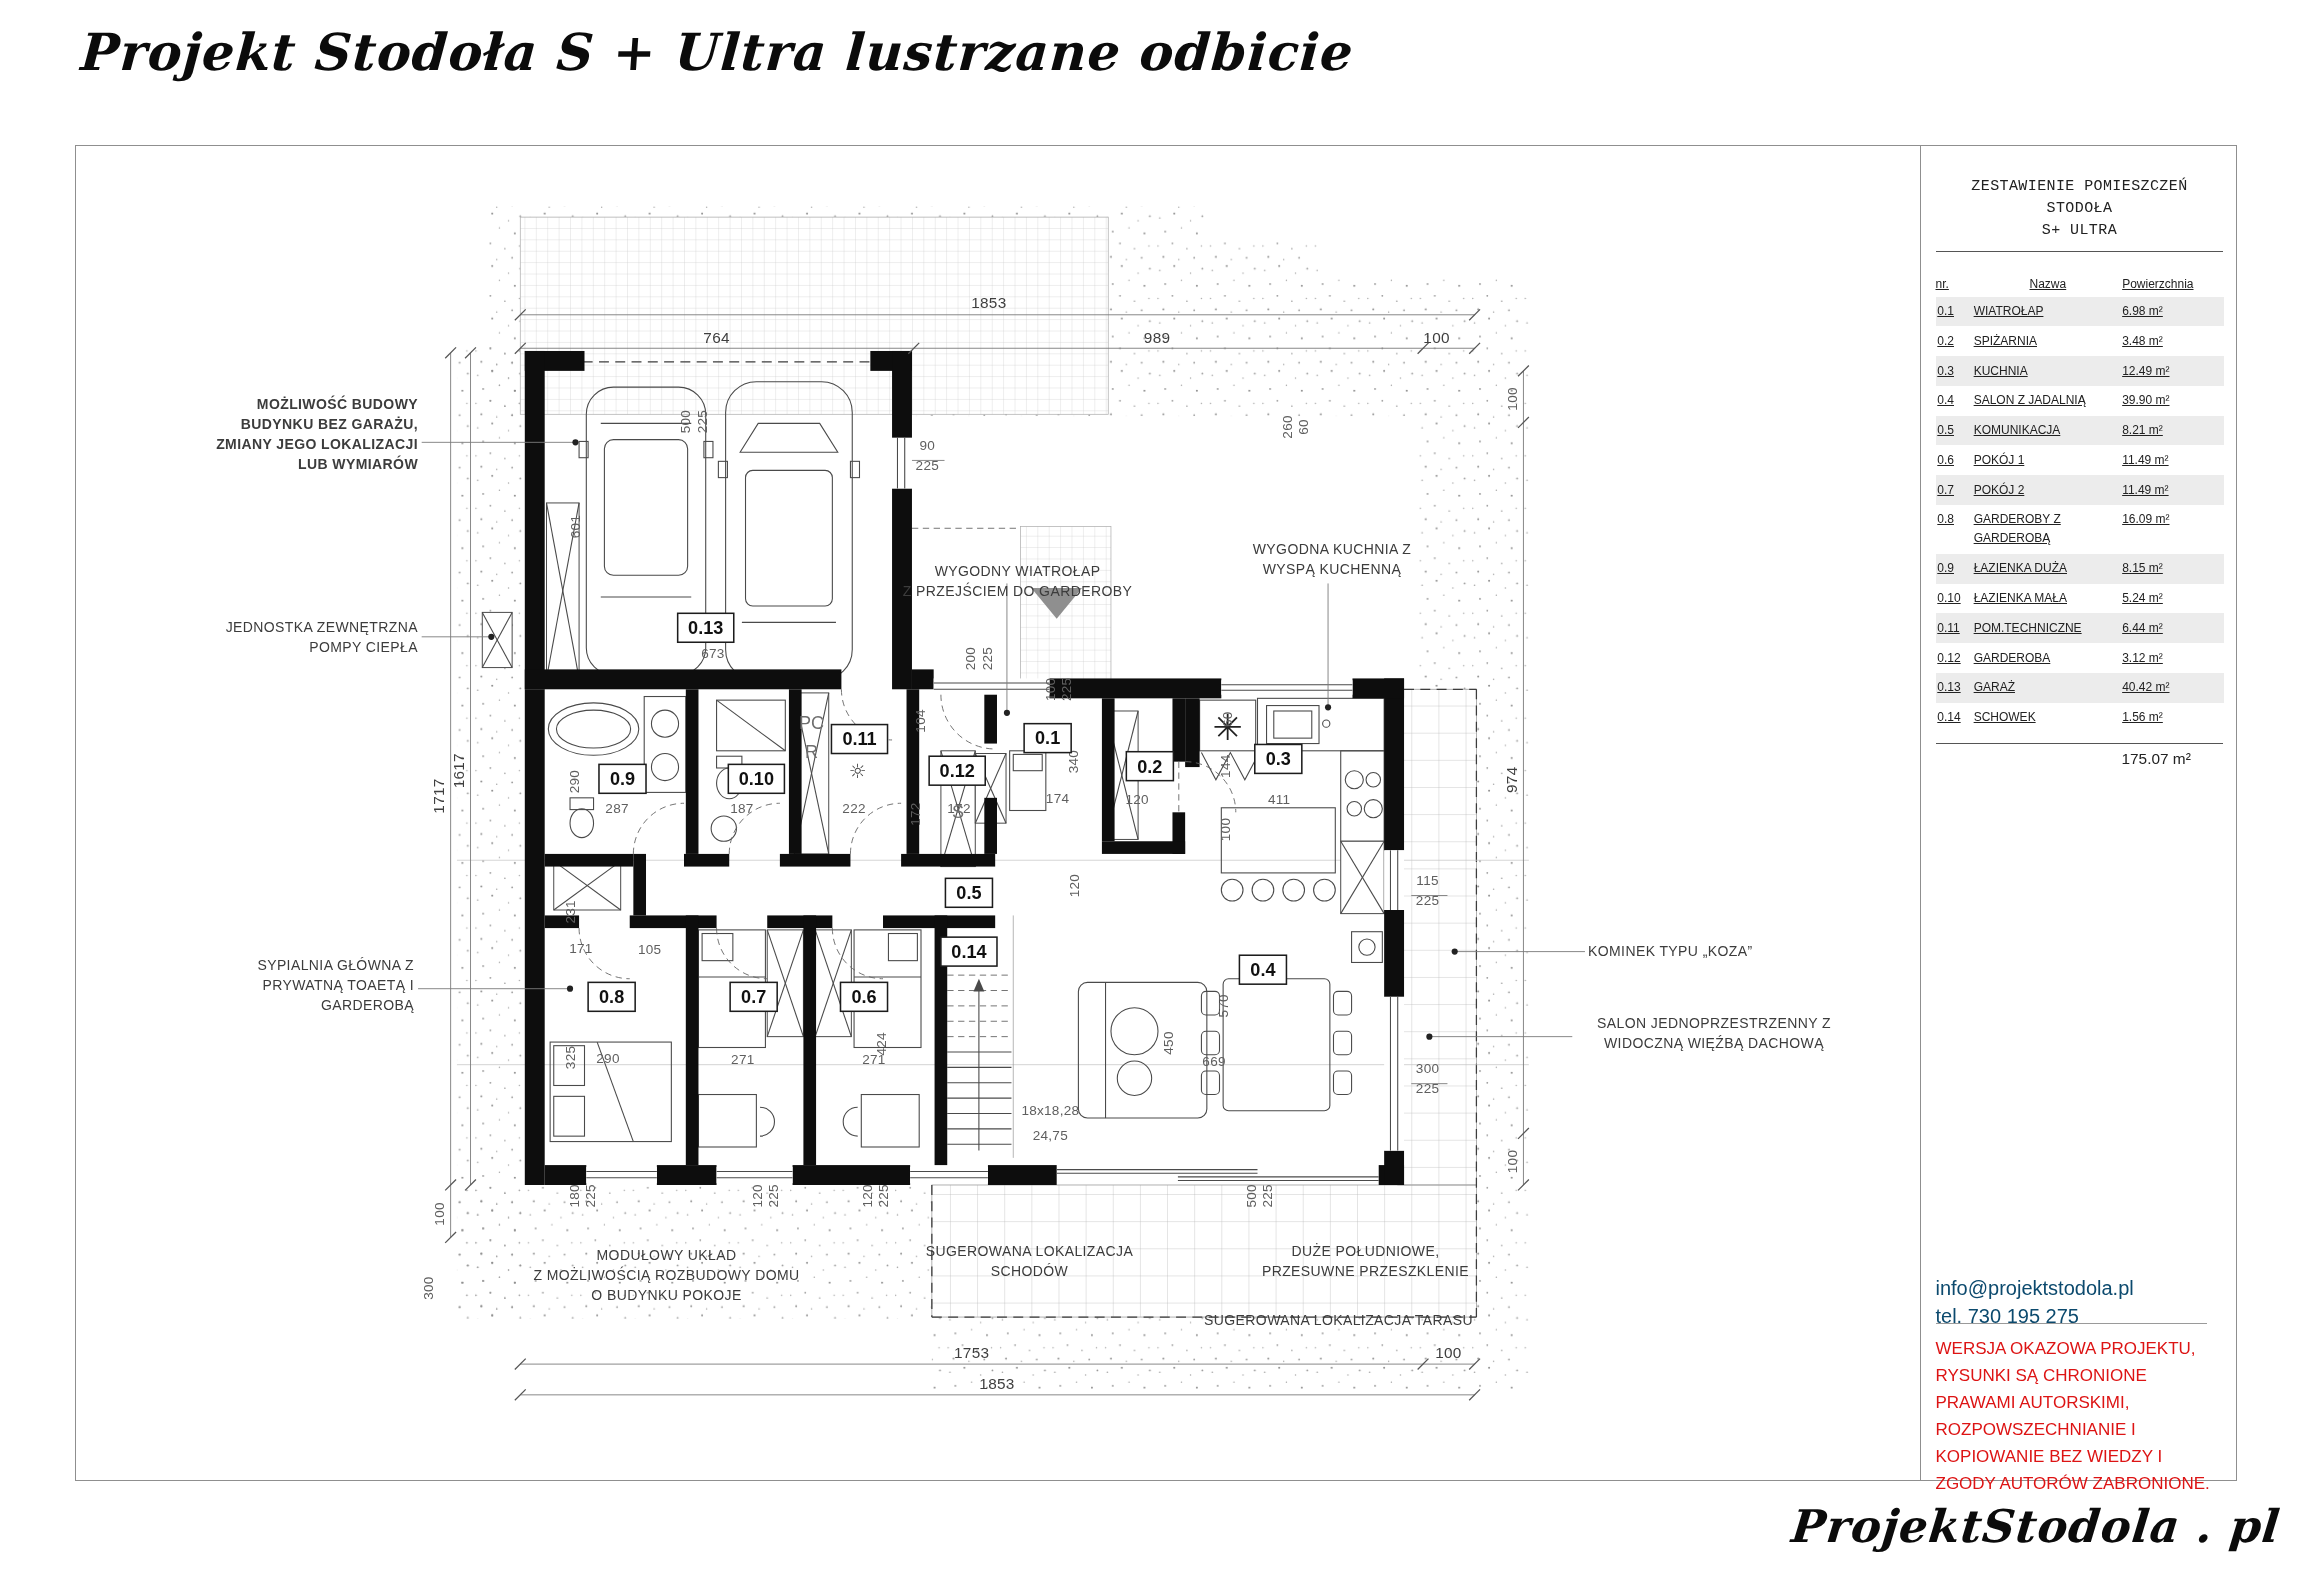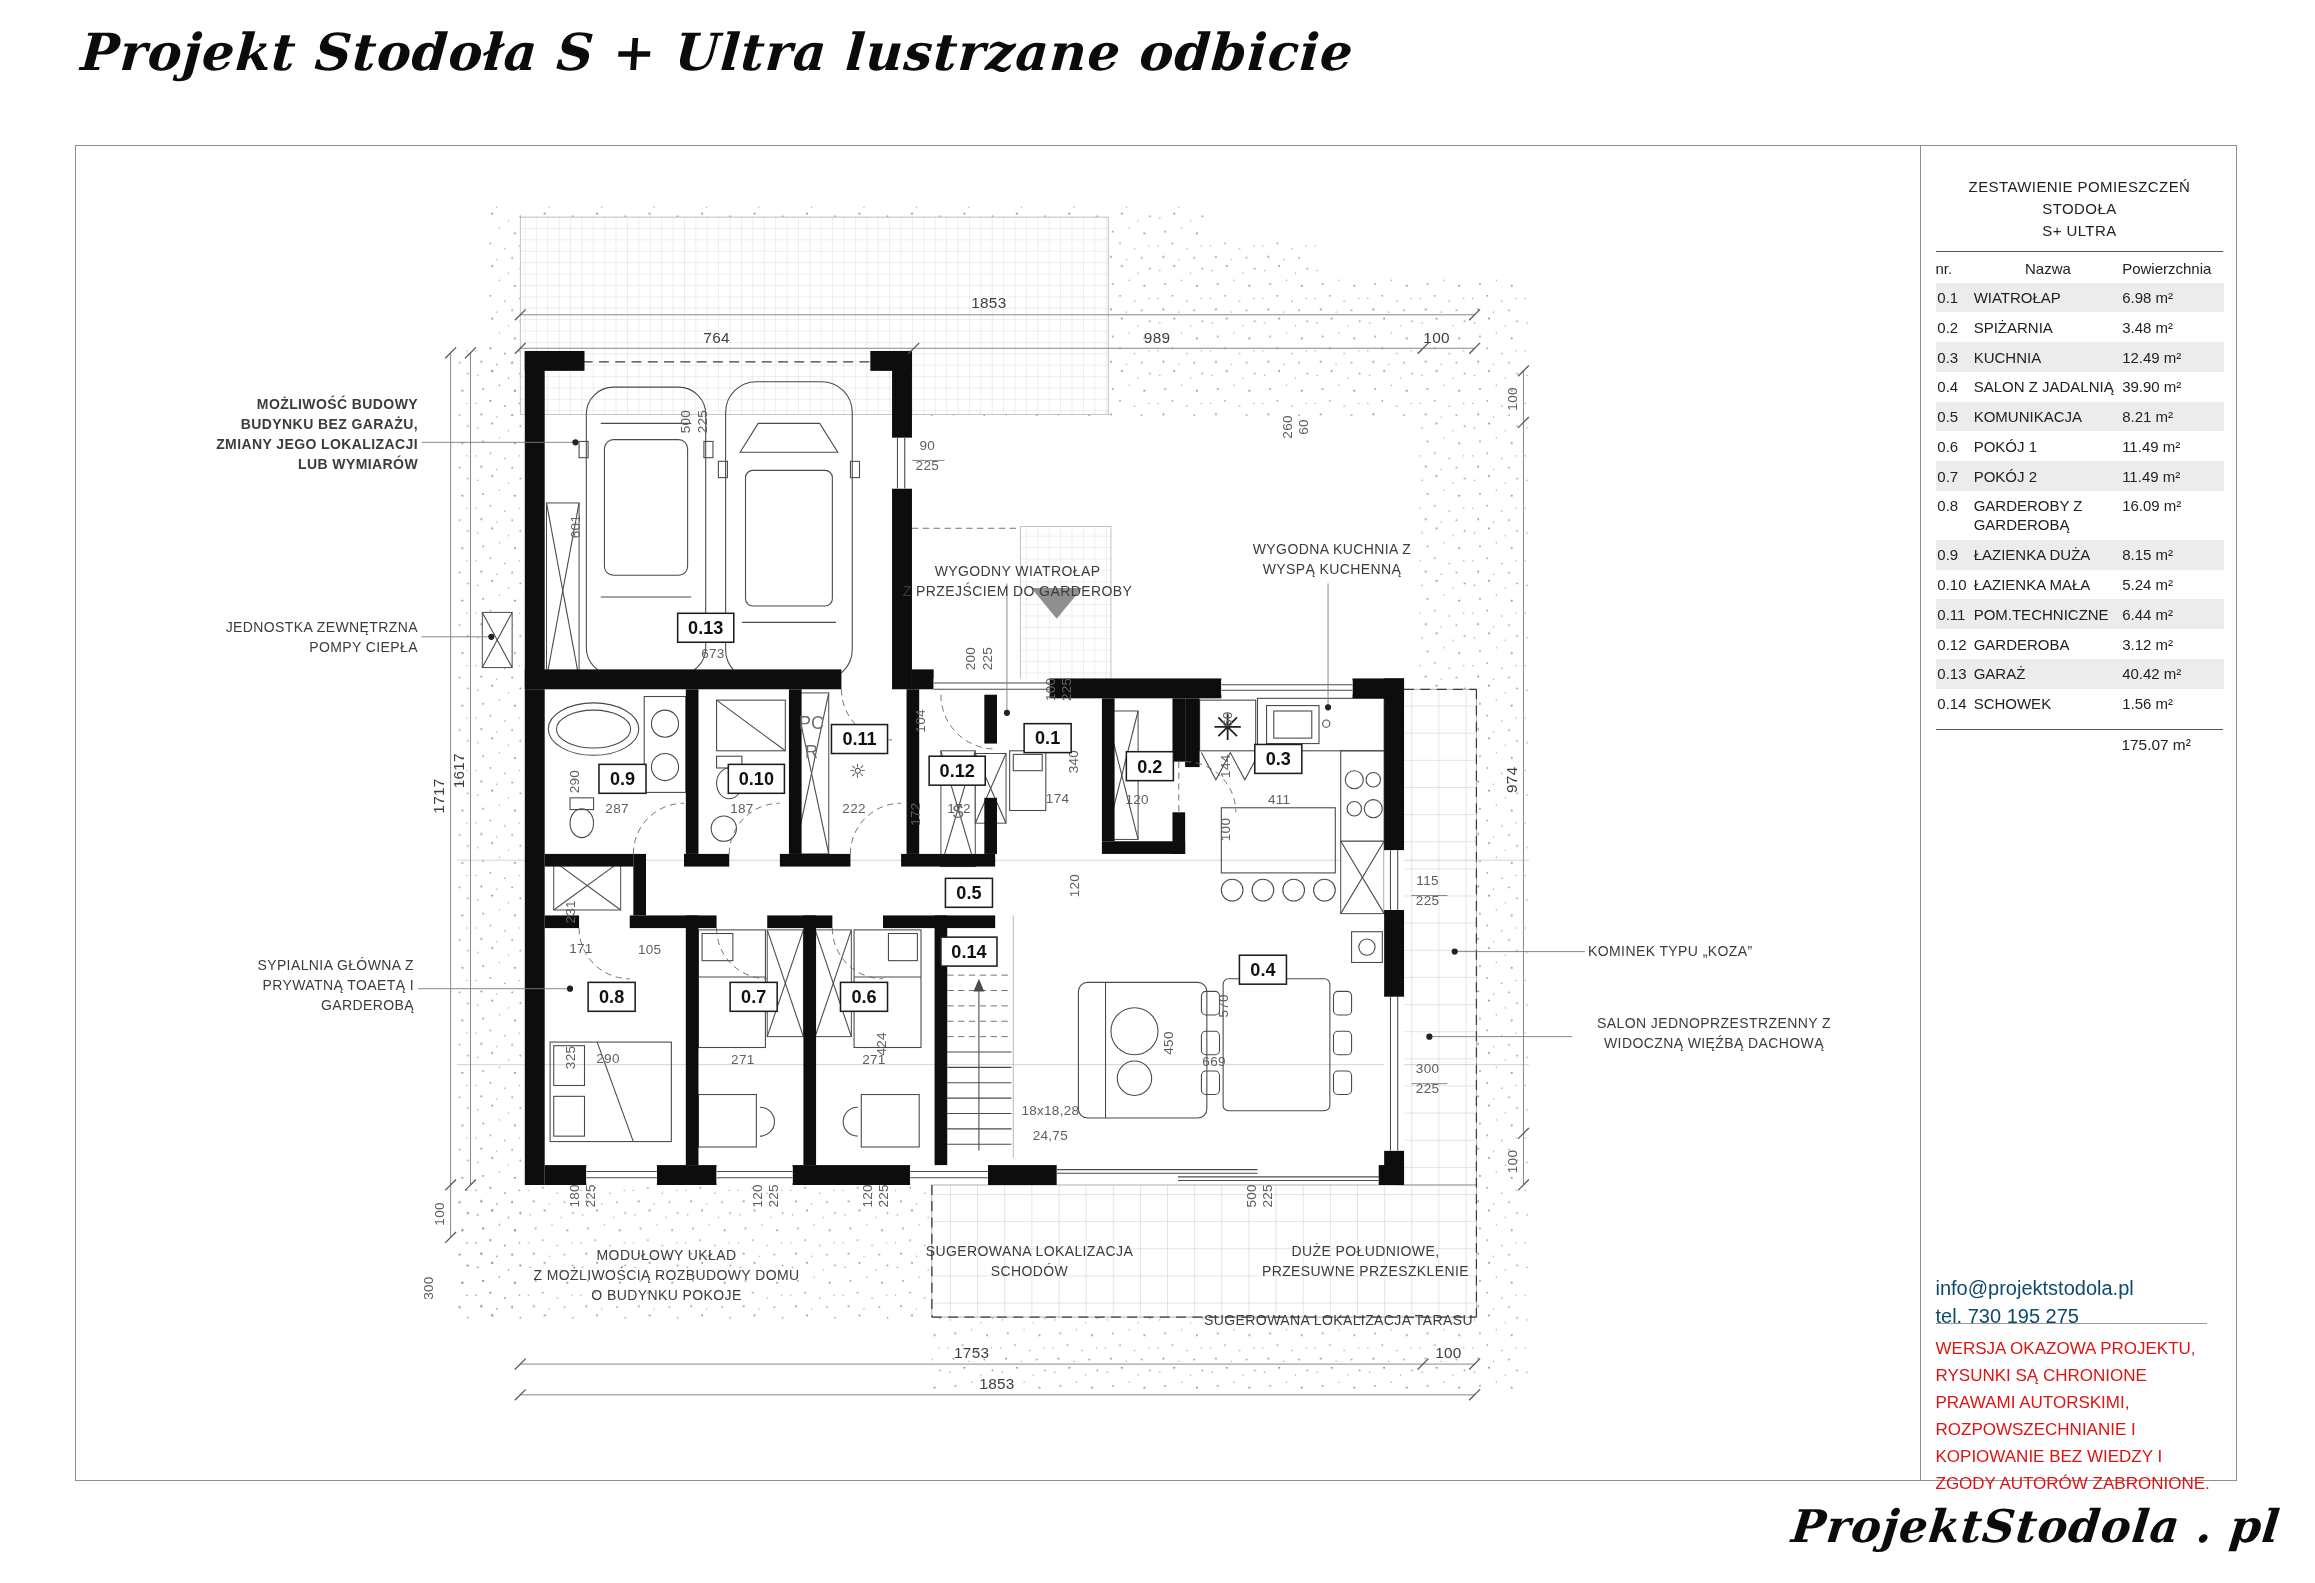--- a/index.html
+++ b/index.html
@@ -13,22 +13,22 @@
   svg.plan{position:absolute;left:0;top:0;width:2316px;height:1583px;}
 
   
   .ann{position:absolute;font-size:14px;line-height:20px;letter-spacing:0.4px;color:#3c3c3c;}
   .ann.right{text-align:right;} .ann.center{text-align:center;} .ann.left{text-align:left;}
 
   
   .panel{position:absolute;left:1920px;top:145px;width:317px;height:1336px;
          border-left:0.9px solid #8f8f8f;box-sizing:border-box;padding:31px 13.6px 0 14.5px;}
   .tbl-title{font-size:15px;text-align:center;line-height:22px;letter-spacing:0.4px;color:#222;
-             border-bottom:1.4px solid #555;padding-bottom:9px;}
-  table.sched{border-collapse:collapse;width:288px;margin-top:1px;font-size:15px;color:#222;}
+             border-bottom:1.4px solid #555;padding-bottom:9px;font-family:Liberation Mono, monospace;}
+  table.sched{border-collapse:collapse;width:288px;margin-top:18px;font-size:12px;color:#222;text-decoration:underline;}
   table.sched th{font-weight:normal;padding:7.2px 0 5.4px 0;}
   th.c-nr{text-align:left;width:38px;padding-left:1.8px;}
   th.c-name{text-align:center;width:148px;}
   th.c-area{text-align:left;width:101px;}
   td{padding:5.4px 0 5.4px 0;vertical-align:top;line-height:19px;}
   td.c-nr{padding-left:1.8px;}
   td.c-area{white-space:nowrap;}
   tr.sh{background:#ececec;}
   .total{border-top:1.4px solid #555;margin-top:10px;padding:6.3px 3.6px 0 186px;font-size:15.4px;color:#222;white-space:nowrap;}
   .contact{position:absolute;left:14.5px;top:1129px;font-size:20px;line-height:28px;color:#0c4a6e;}

